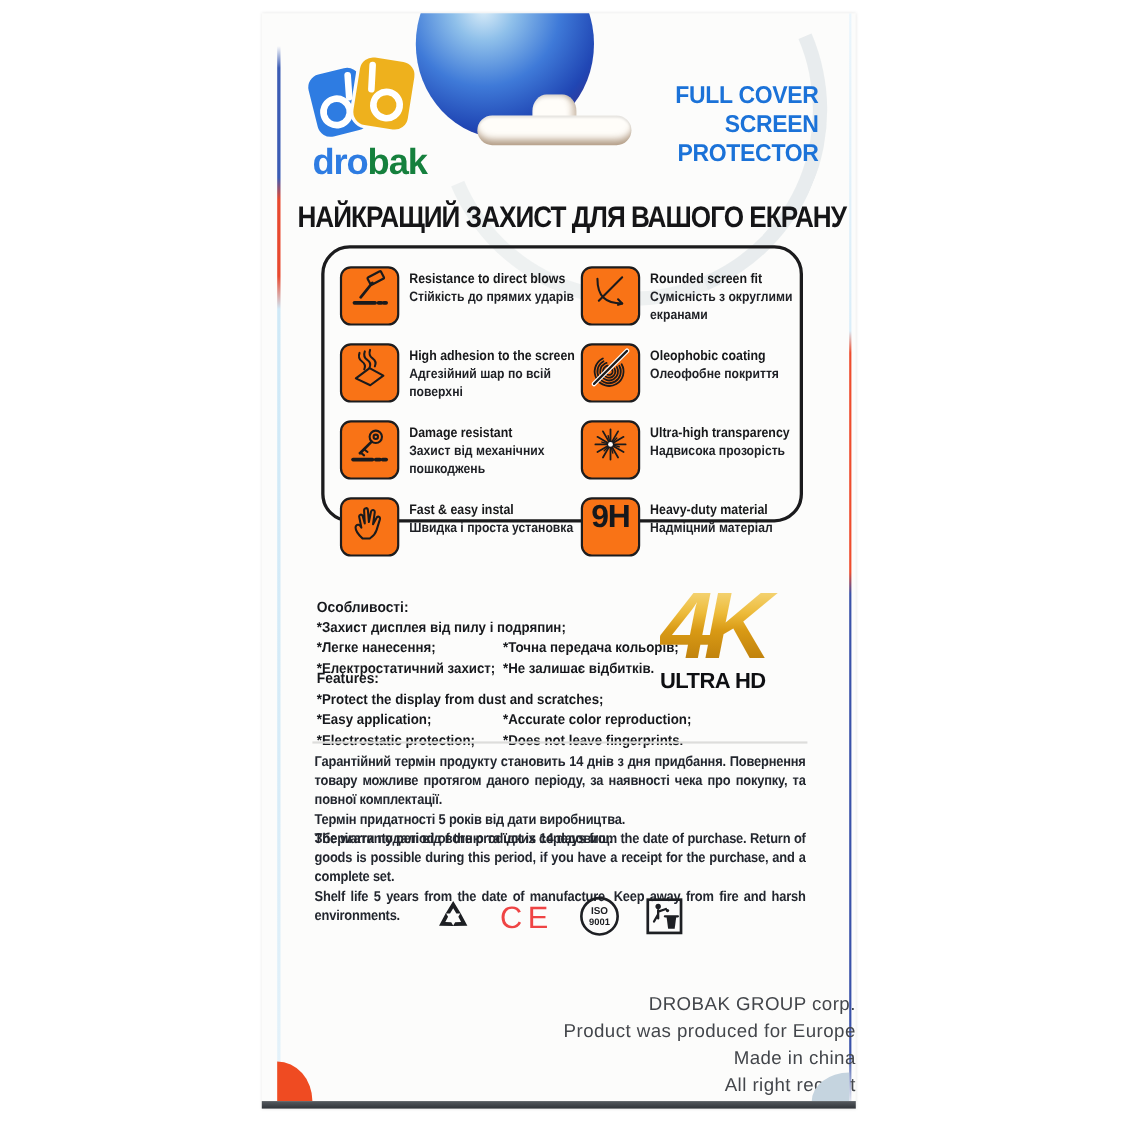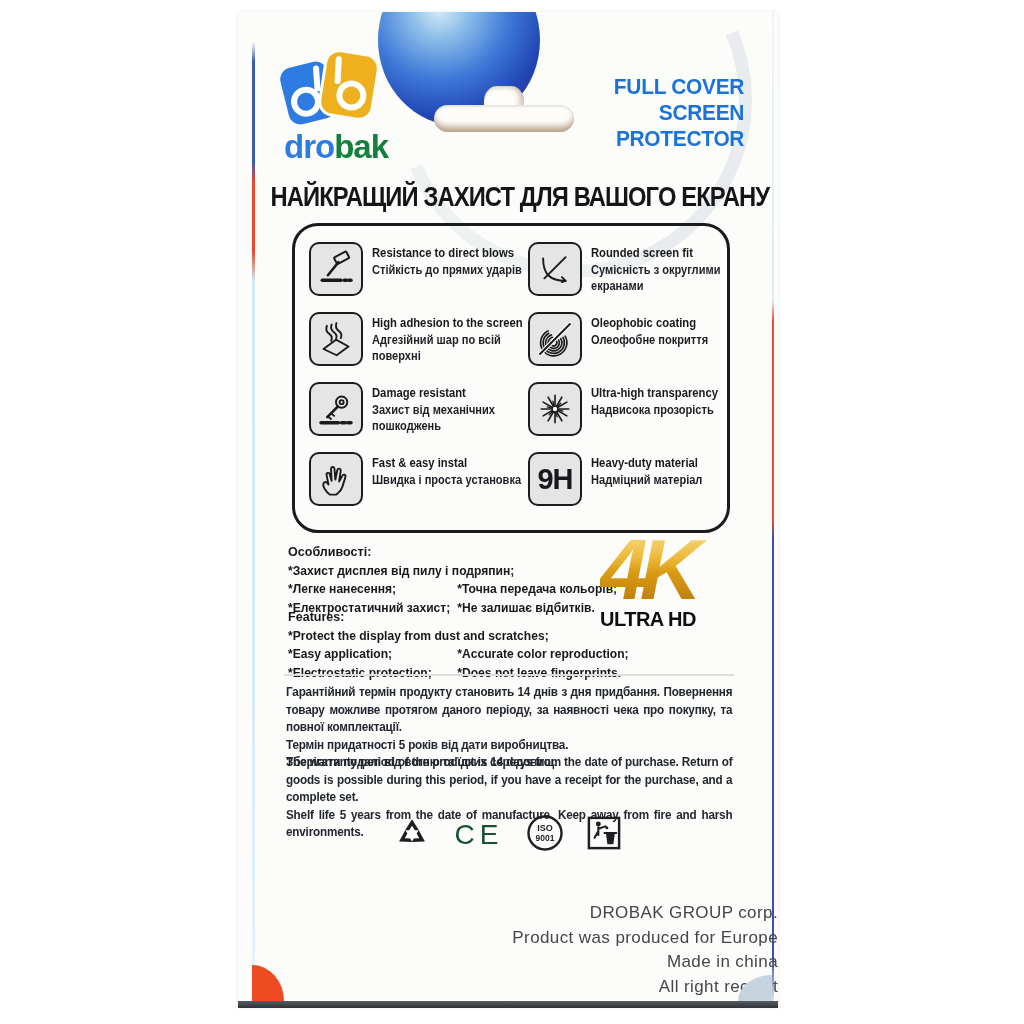--- a/index.html
+++ b/index.html
@@ -45,27 +45,27 @@
   .logo-text{position:absolute;left:0;top:76px;font-size:33px;font-weight:600;letter-spacing:-1px;line-height:34px;}
   .t-blue{color:#2e7ce2;} .t-yellow{color:#15803d;}
   
   .product-title{position:absolute;right:34px;top:62px;text-align:right;color:#1b72d8;
     font-weight:800;font-size:22px;line-height:26px;letter-spacing:-0.3px;
     transform:scaleX(.95);transform-origin:right top;}
   
   .headline{position:absolute;left:0;right:0;top:170px;margin:0;text-align:center;color:#151517;
     font-size:27px;font-weight:800;letter-spacing:-1px;transform:scaleX(.88);transform-origin:center top;white-space:nowrap;}
   
-  .feature-box{position:absolute;left:54px;top:211px;width:438px;height:310px;border:3px solid #1b1b1d;
+  .feature-box{position:absolute;left:54px;top:211px;width:438px;height:252px;border:3px solid #1b1b1d;
     border-radius:26px;box-sizing:border-box;display:grid;grid-template-columns:1fr 1fr;
     padding:16px 6px 6px 14px;column-gap:4px;}
   .fcol{display:flex;flex-direction:column;}
   .fitem{display:flex;gap:9px;align-items:flex-start;min-height:70px;}
   .icon-box{flex:none;width:54px;height:54px;border:2.5px solid #1c1c1e;border-radius:10px;box-sizing:border-box;
-    display:flex;align-items:center;justify-content:center;background:#e5e5e5;}
+    display:flex;justify-content:center;background:#f97316;}
   .icon-box svg{display:block;}
   .ftext{padding-top:3px;width:152px;}
   .fen{font-size:12.5px;font-weight:700;color:#17181a;line-height:16px;white-space:nowrap;
     transform:scaleX(.9);transform-origin:left top;}
   .fua{font-size:12.3px;font-weight:600;color:#1d1f24;line-height:15.5px;width:168px;
     transform:scaleX(.9);transform-origin:left top;margin-top:2px;}
   .nineH{font-size:29px;font-weight:700;color:#16181c;letter-spacing:-1px;}
   
   .feat-list{position:absolute;left:50px;width:420px;color:#16181c;font-size:13px;line-height:18.5px;
     transform:scaleX(.93);transform-origin:left top;}
@@ -82,21 +82,21 @@
   
   .sep{position:absolute;left:46px;right:44px;top:662px;height:1.5px;background:#dddddb;}
   .warranty{position:absolute;left:48px;width:496px;font-size:13px;font-weight:600;color:#22262e;
     line-height:17.5px;letter-spacing:-0.2px;text-align:justify;
     transform:scaleX(.9);transform-origin:left top;}
   .warranty p{margin:0;}
   .warr-ua{top:671px;} .warr-en{top:741px;}
   
   .certs{position:absolute;left:0;right:0;top:800px;height:46px;display:flex;align-items:center;
     justify-content:center;gap:22px;}
-  .ce{font-size:28px;font-weight:500;letter-spacing:5px;color:#14532d;padding-left:4px;}
+  .ce{font-size:28px;font-weight:500;letter-spacing:5px;color:#ef4444;padding-left:4px;}
   
   .footer{position:absolute;left:0;right:0;top:889px;text-align:right;color:#43464b;
     font-size:17px;line-height:24.5px;letter-spacing:0.4px;font-weight:400;}
 </style>
 </head>
 <body>
 
 <div class="stage">
   <div class="card">
 

